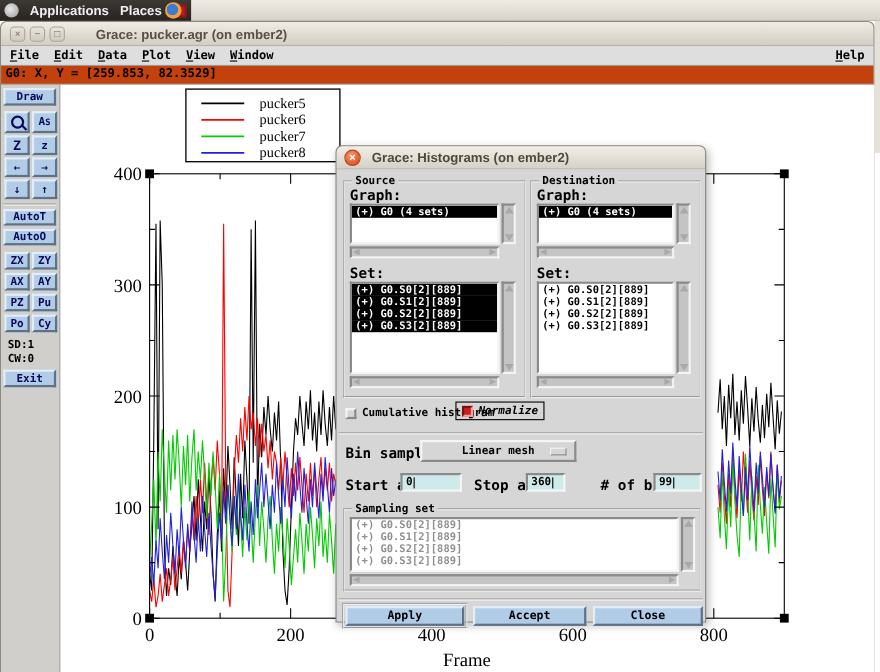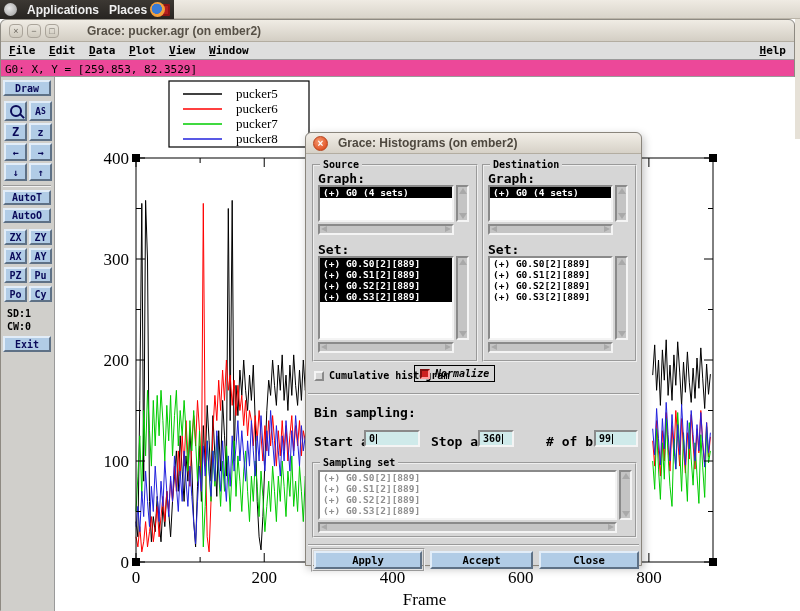--- a/index.html
+++ b/index.html
@@ -27,23 +27,23 @@
       background:linear-gradient(#f0ece4,#d3cec4);border-bottom:1px solid #b3ada1;box-sizing:border-box;
       display:flex;align-items:center;font-family:"Liberation Sans",sans-serif;}
   .win-btns{display:flex;gap:4px;margin-left:8px;}
   .win-btn{width:14px;height:14px;border-radius:4px;background:linear-gradient(#e9e5dd,#cfcabe);
       border:1px solid #aaa49a;color:#6e6a62;font-size:9px;line-height:12px;text-align:center;box-sizing:border-box;}
   #gw-title{margin-left:28px;font-size:12px;font-weight:bold;color:#565046;}
   #gw-menubar{position:absolute;left:0;top:22px;width:100%;height:18px;background:#dedede;
       border-bottom:1px solid #9a9a9a;box-sizing:border-box;font-size:11px;font-weight:bold;}
   .menu-item{position:absolute;top:2px;cursor:default;}
   .menu-item u{text-decoration:underline;}
-  #gw-locator{position:absolute;left:0;top:40px;width:100%;height:17px;background:#ec4899;
-      border-bottom:1px solid #9a9a9a;box-sizing:border-box;font-size:11px;font-weight:normal;
-      display:flex;align-items:flex-end;padding-left:4px;}
+  #gw-locator{position:absolute;left:0;top:40px;width:100%;height:17px;background:#c2410c;
+      border-bottom:1px solid #9a9a9a;box-sizing:border-box;font-size:11px;font-weight:bold;
+      display:flex;align-items:flex-start;padding-left:4px;}
   #gw-main{position:absolute;left:0;top:57px;width:100%;height:534px;}
   #gw-toolbar{position:absolute;left:0;top:0;width:54px;height:100%;background:#d0cfcb;
       border-right:1px solid #9a9a9a;box-sizing:border-box;}
   #gw-canvas{position:absolute;left:54px;top:0;width:740px;height:534px;background:#ffffff;}
   
   .tb-btn{position:absolute;background:#b1cce6;border:2px solid;
       border-color:#e2edf8 #5e7186 #5e7186 #e2edf8;color:#0a0a5a;font-weight:bold;font-size:10px;
       display:flex;align-items:center;justify-content:center;box-sizing:border-box;cursor:default;}
   .tb-label{position:absolute;font-size:10px;font-weight:bold;color:#000;}
   .tb-sep{position:absolute;left:2px;width:48px;height:0;border-top:1px solid #9a9a9a;border-bottom:1px solid #f2f2f2;}
@@ -327,20 +327,24 @@
         <span>Cumulative histogram</span>
       </div>
       <div class="focus-ring" style="left:108px;top:211px;font-style:italic;">
         <span class="toggle checked"></span>
         <span>Normalize</span>
       </div>
 
       <div class="dlg-sep" style="top:239px;"></div>
 
       <span class="flabel" style="left:8px;top:251px;">Bin sampling:</span>
+      <div class="option-menu" style="left:76px;top:246px;width:142px;height:20px;">
+        <span>Linear mesh</span>
+        <span class="menu-glyph"></span>
+      </div>
 
       <span class="flabel" style="left:8px;top:280px;">Start at:</span>
       <div class="tfield" style="left:58px;top:276px;width:56px;height:17px;">
         <span>0</span>
           <span class="caret"></span>
       </div>
       <span class="flabel" style="left:125px;top:280px;">Stop at:</span>
       <div class="tfield" style="left:172px;top:276px;width:36px;height:17px;">
         <span>360</span>
           <span class="caret"></span>

